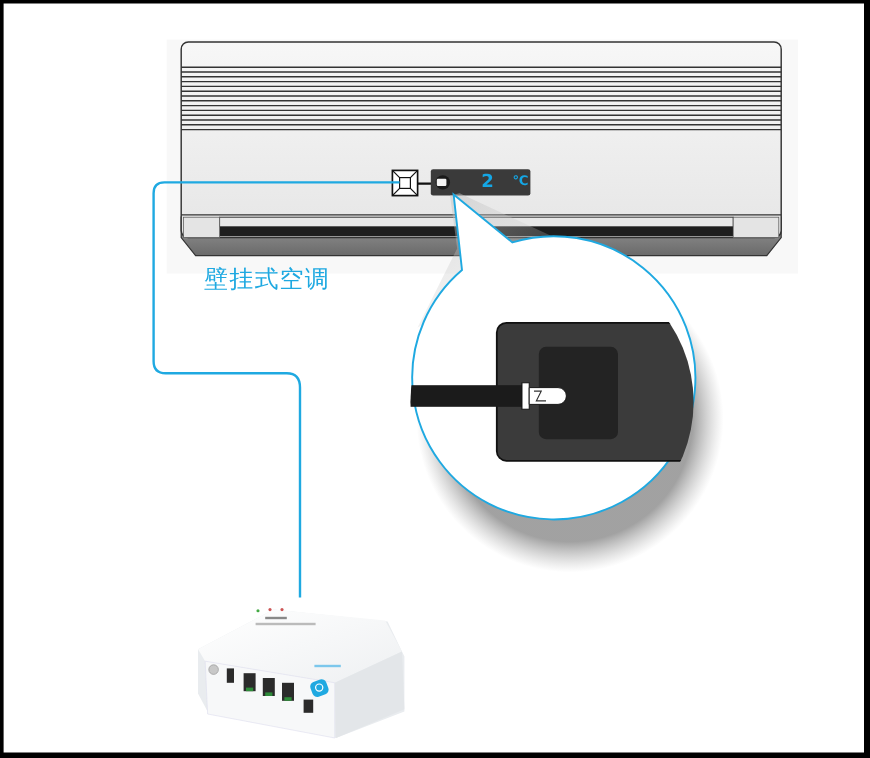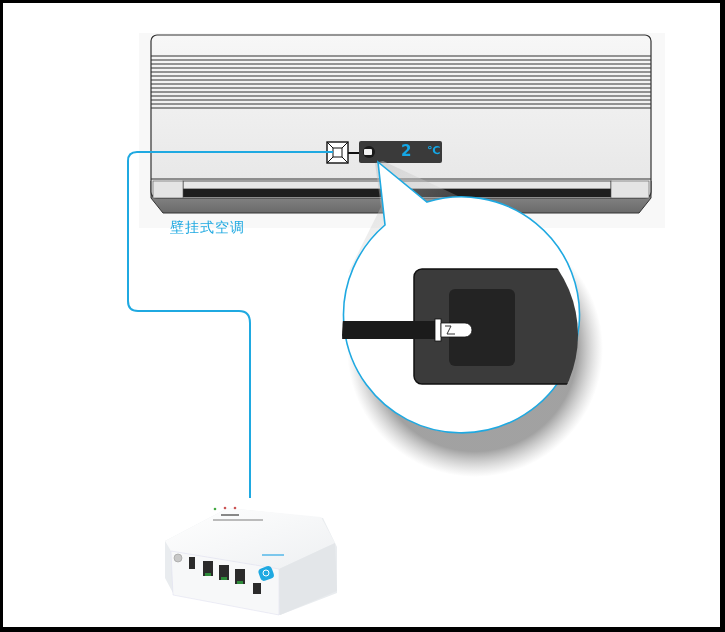--- a/index.html
+++ b/index.html
@@ -1,19 +1,19 @@
 <!DOCTYPE html>
 <html><head>
 <meta charset="utf-8">
 <style>
   html, body { margin: 0; padding: 0; background: #ffffff; }
   body { width: 725px; height: 632px; overflow: hidden; font-family: "DejaVu Sans", sans-serif; }
   .frame { position: absolute; left: 0; top: 0; width: 725px; height: 632px; box-sizing: border-box; border: 3px solid #000; border-right-width: 5px; border-bottom-width: 5px; background: #fff; }
   svg { position: absolute; left: 0; top: 0; }
-  .ac-label { position: absolute; left: 167px; top: 216px; font-size: 14px; color: #1fa9e1; letter-spacing: 1px; }
+  .ac-label { position: absolute; left: 167px; top: 216px; font-size: 20px; color: #1fa9e1; letter-spacing: 1px; }
   .temp-val { position: absolute; left: 398px; top: 139px; font-size: 15px; font-weight: bold; color: #14a7e6; font-family: "DejaVu Sans", sans-serif; }
   .temp-unit { position: absolute; left: 424px; top: 141px; font-size: 11px; font-weight: bold; color: #14a7e6; }
 </style>
 </head>
 <body>
 
 <div class="frame">
 <svg width="725" height="632" viewBox="0 0 725 632">
   <defs>
     <linearGradient id="acBody" x1="0" y1="0" x2="0" y2="1">

